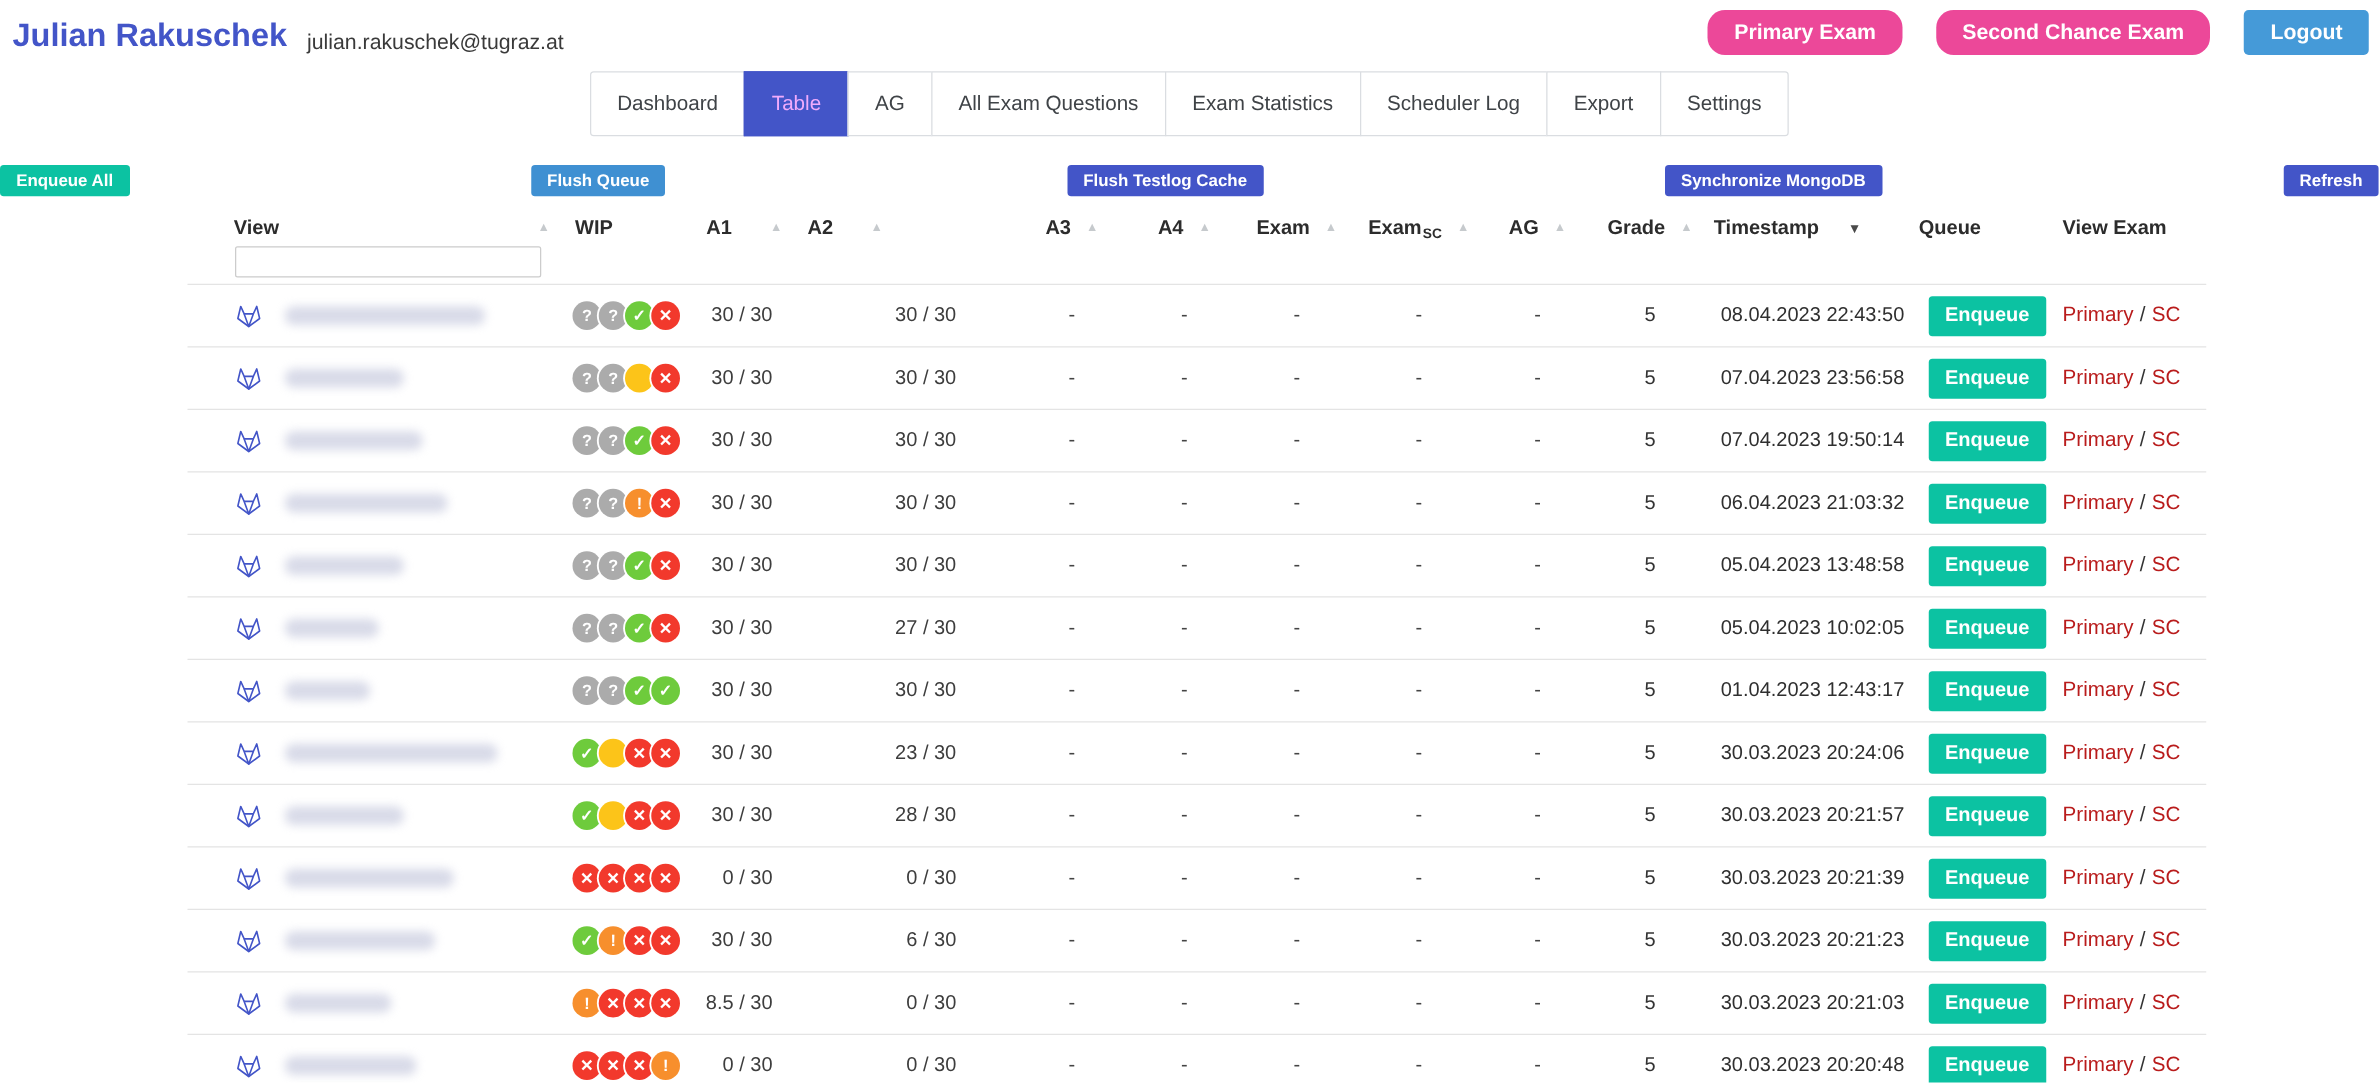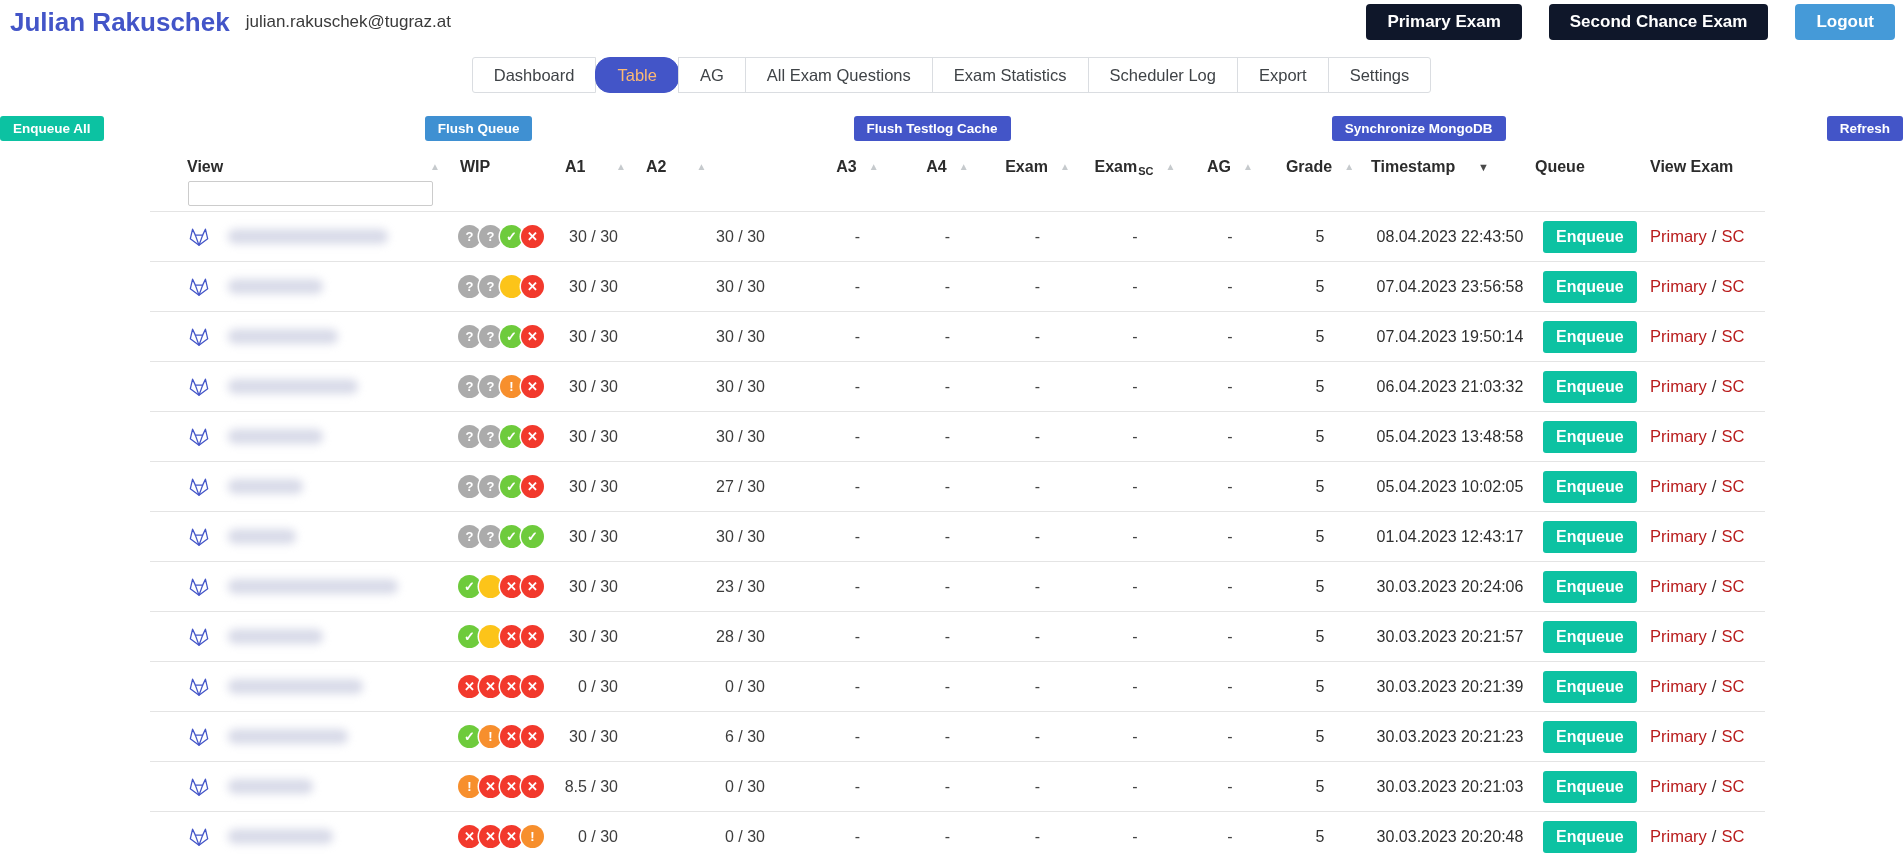--- a/index.html
+++ b/index.html
@@ -3,37 +3,37 @@
 <meta charset="utf-8">
 <style>
   * { box-sizing: border-box; }
   html,body { margin:0; padding:0; }
   body {
     width:1903px; height:866px; overflow:hidden; background:#fff;
     font-family:"Liberation Sans", sans-serif; color:#3d3d3d;
   }
 
   
-  .topbar { display:flex; align-items:center; height:44px; padding:0 8px 0 10px; }
+  .topbar { display:flex; align-items:flex-end; height:44px; padding:0 8px 0 10px; }
   .user-name { font-size:26px; font-weight:700; color:#4355c8; }
   .user-email { margin-left:16px; font-size:17px; color:#3a3a3a; }
   .spacer { flex:1; }
   .header-buttons { display:flex; align-items:center; }
   .hbtn { height:36px; padding:0 21px; margin-left:27px; border:none; border-radius:4px;
           color:#fff; font-weight:700; font-size:17px; font-family:inherit; cursor:pointer; }
-  .hbtn.indigo { background:#0f172a; }
+  .hbtn.indigo { background:#ec4899;border-radius:14px; }
   .hbtn.sky { background:#459ad8; }
 
   
-  .tabbar { display:flex; justify-content:center; margin-top:13px; height:36px; }
+  .tabbar { display:flex; justify-content:center; margin-top:13px; height:52px; }
   .tab { display:flex; align-items:center; padding:0 21px; border:1px solid #dadde1; margin-left:-1px;
          background:#fff; color:#3f4347; font-size:16.5px; cursor:pointer; white-space:nowrap; }
   .tab:first-child { border-radius:3px 0 0 3px; margin-left:0; }
   .tab:last-child { border-radius:0 3px 3px 0; }
-  .tab.active { background:#4355c8; border-color:#4355c8; color:#fdba74;border-radius:15px; }
+  .tab.active { background:#4355c8; border-color:#4355c8; color:#f0abfc; }
 
   
   .actionbar { display:flex; justify-content:space-between; gap:4px; margin-top:23px; height:25px; }
   .abtn { height:25px; padding:0 13px; border:none; border-radius:3px; color:#fff;
           font-weight:700; font-size:13.5px; font-family:inherit; cursor:pointer; white-space:nowrap; }
   .abtn.teal { background:#0cc2a2; }
   .abtn.sky { background:#3f90d2; }
   .abtn.indigo { background:#4355c8; }
 
   

